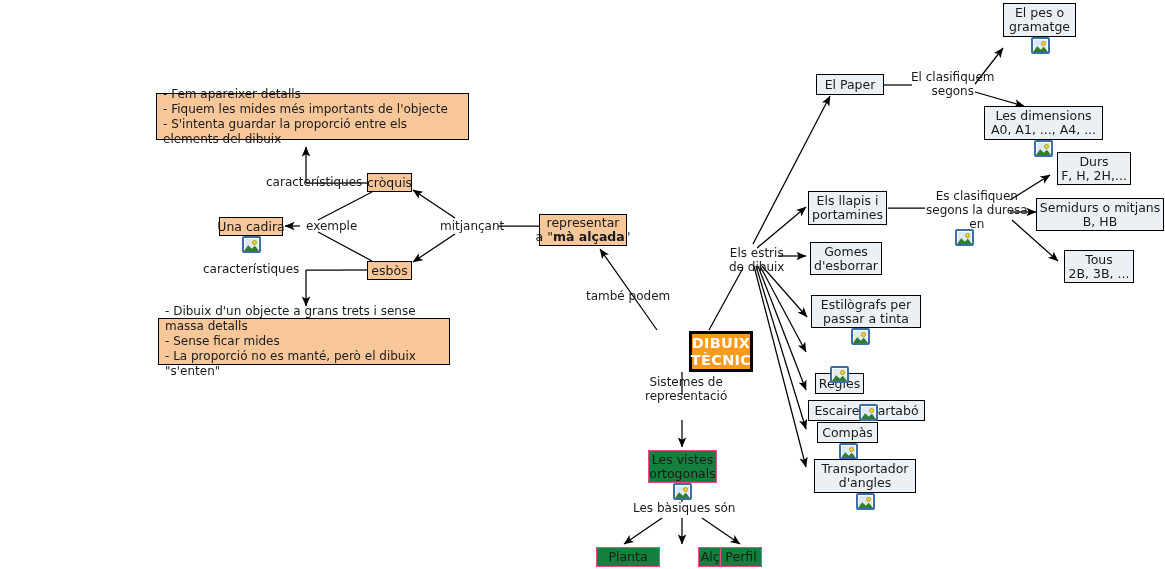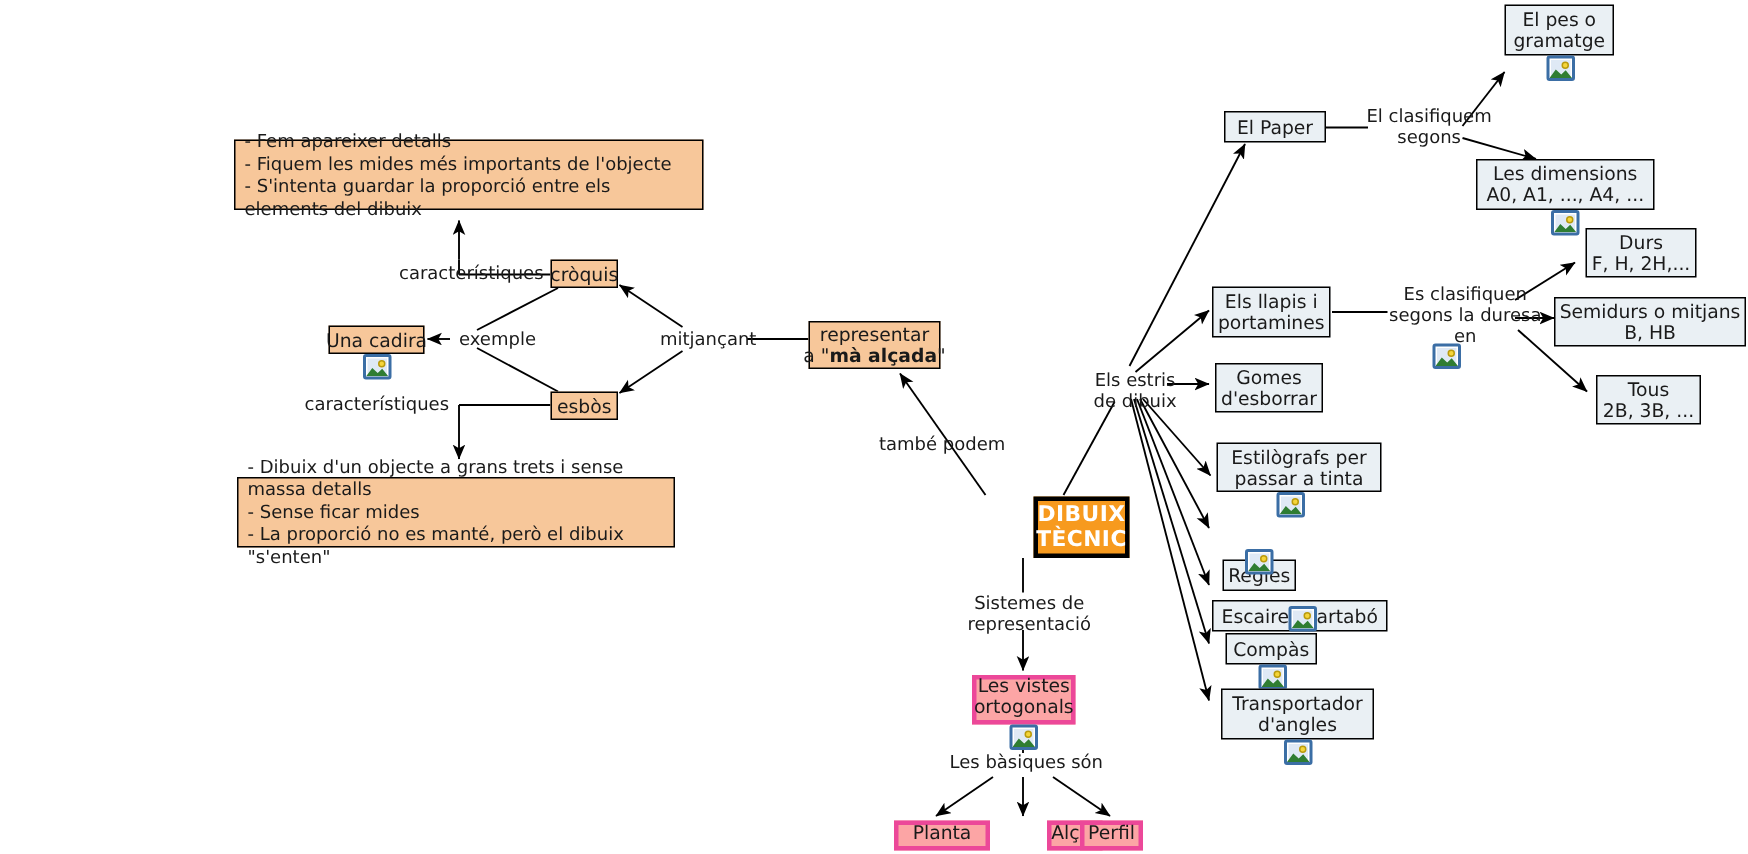--- a/index.html
+++ b/index.html
@@ -16,21 +16,21 @@
     position:absolute;box-sizing:border-box;
     border:1px solid #000;
     display:flex;align-items:center;justify-content:center;
     text-align:center;line-height:1.12;
     color:#1a1a1a;
     font-size:12.5px;
     padding:2px 5px;
     white-space:nowrap;
   }
   .node.orange{background:#f7c79a;border:1px solid #000;}
-  .node.blue{background:#fca5a5;border:3px solid #ec4899;align-items:flex-end;}
+  .node.blue{background:#15803d;border:1px solid #ec4899;}
   .node.pale{background:#eaf0f4;border:1px solid #000;}
   .node.bigorange{
     background:#f79a1e;border:3px solid #000;
     color:#ffffff;font-weight:bold;font-size:14.5px;
     letter-spacing:.3px;
   }
   .node.listbox{
     justify-content:flex-start;text-align:left;
     font-size:12px;padding:4px 6px;white-space:normal;
   }
@@ -211,21 +211,21 @@
 
   <div class="label" style="left:586px;top:290px;">també podem</div>
 
   <div class="node bigorange" style="left:652px;top:331px;width:64px;height:41px;margin-left:37px;">
     <div>
       <div>DIBUIX</div>
       <div>TÈCNIC</div>
     </div>
   </div>
 
-  <div class="label" style="left:645px;top:396px;">
+  <div class="label" style="left:645px;top:376px;">
     <div>Sistemes de</div>
     <div>representació</div>
   </div>
 
   <div class="node blue" style="left:648px;top:450px;width:69px;height:33px;">
     <div>
       <div>Les vistes</div>
       <div>ortogonals</div>
     </div>
   </div>

